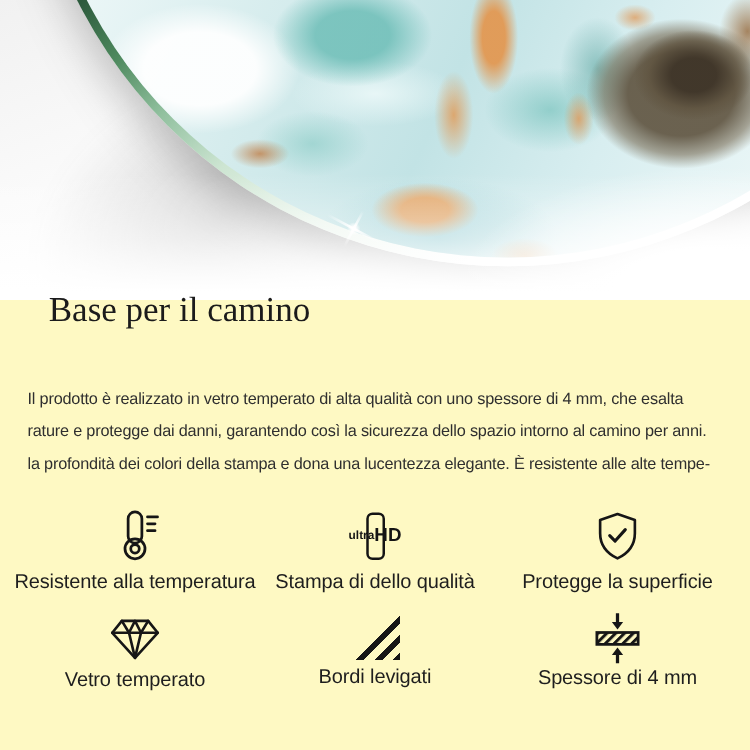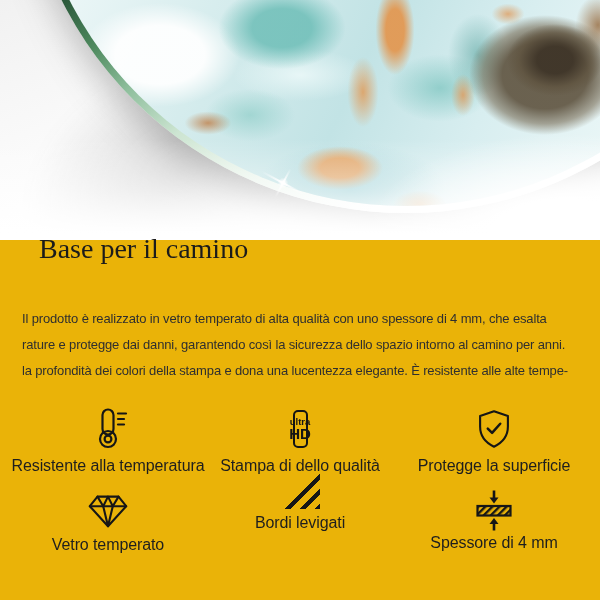--- a/index.html
+++ b/index.html
@@ -1,21 +1,21 @@
 <!DOCTYPE html>
 <html><head>
 <meta charset="utf-8">
 <style>
   * { margin: 0; padding: 0; box-sizing: border-box; }
   html, body { background: #ffffff; }
   .page {
     position: relative;
     width: 600px;
     height: 600px;
-    background: #eab308;
+    background: #fef9c3;
     overflow: hidden;
     font-family: "Liberation Sans", "DejaVu Sans", sans-serif;
     padding-left: 36px;
   }
 
   
   .hero {
     position: absolute;
     left: 0; top: 0;
     width: 600px; height: 240px;
@@ -109,28 +109,28 @@
   .feature.row2 .iconbox { height: 44px; }
   .feature .label {
     margin-top: 3px;
     font-size: 16px; letter-spacing: -0.1px;
     color: #1e1e1e; white-space: nowrap;
   }
   .f1 { left: 108px; top: 404px; }
   .f2 { left: 300px; top: 404px; }
   .f3 { left: 494px; top: 404px; }
   .f4 { left: 108px; top: 489px; }
-  .f5 { left: 300px; top: 467px; }
+  .f5 { left: 300px; top: 486px; }
   .f6 { left: 494px; top: 487px; }
 
   .icon-svg { stroke: #161616; fill: none; stroke-width: 2.2; }
   .ultrahd-box {
     width: 15px; height: 38px;
     border: 2.5px solid #141414; border-radius: 5px;
-    display: flex; flex-direction: column; align-items: center; justify-content: center;
+    display: flex; flex-direction: row; align-items: center; justify-content: center;
     color: #141414;
   }
   .ultrahd-top { font-size: 9.5px; font-weight: 700; line-height: 10px; }
   .ultrahd-bottom { font-size: 15px; font-weight: 700; line-height: 14px; }
   .hatch-triangle {
     width: 40px; height: 40px;
     clip-path: polygon(0% 100%, 100% 0%, 100% 100%);
     background: repeating-linear-gradient(135deg, #161616 0px, #161616 4.5px, rgba(0,0,0,0) 4.5px, rgba(0,0,0,0) 10.5px);
   }
 </style>

